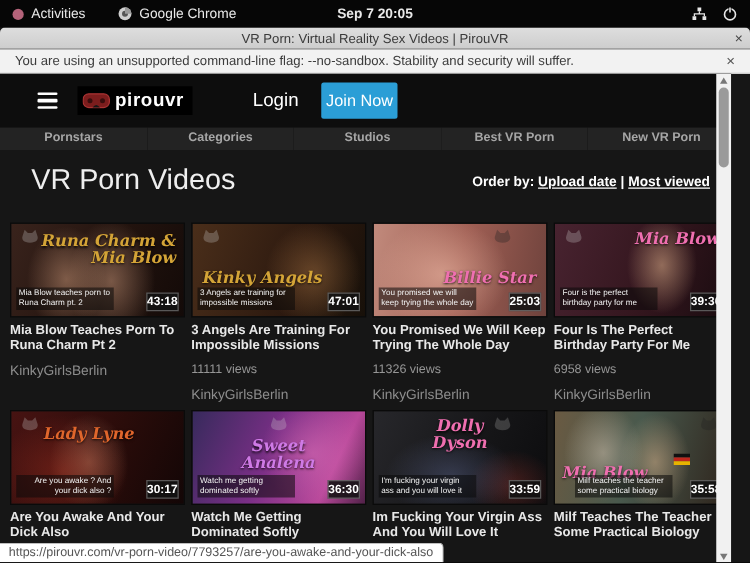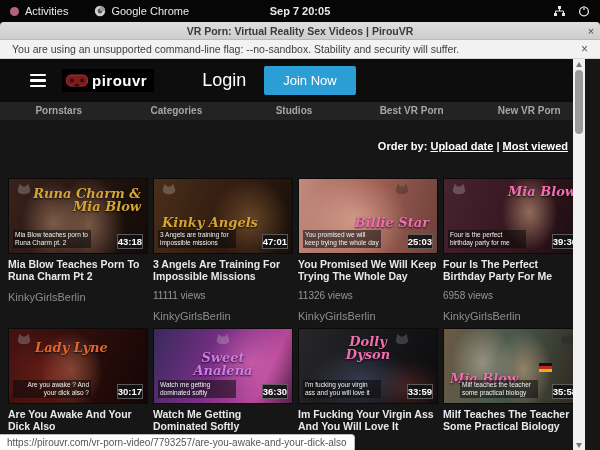--- a/index.html
+++ b/index.html
@@ -13,21 +13,21 @@
   .tb-left { display:flex; align-items:center; gap:6px; padding-left:10px; }
   .dot { width:9px; height:9px; border-radius:50%; background:#b4637a; display:inline-block; }
   .tb-app { display:flex; align-items:center; gap:5px; margin-left:26px; }
   .tb-clock { position:absolute; left:0; right:0; text-align:center; font-weight:bold; pointer-events:none; }
   .tb-right { margin-left:auto; display:flex; align-items:center; gap:12px; padding-right:10px; }
 
   
   .titlebar { position:absolute; top:22px; left:0; width:600px; height:18px;
               background:linear-gradient(#dedede,#cdcdcd); border-bottom:1px solid #b9b9b9;
               border-radius:4px 4px 0 0; display:flex; align-items:center; }
-  .titlebar .ttl { flex:1; text-align:center; font-size:10.5px; font-weight:bold; color:#3a3a3a;
+  .titlebar .ttl { flex:1; text-align:center; font-size:10.5px; font-weight:normal; color:#3a3a3a;
                    white-space:nowrap; overflow:hidden; }
   .titlebar .close { width:18px; text-align:center; color:#444; font-size:11px; cursor:default; }
 
   
   .warnbar { position:absolute; top:40px; left:0; width:600px; height:19px; background:#f2f2f2;
              border-bottom:1px solid #d6d6d6; display:flex; align-items:center;
              font-size:10.5px; color:#3c3c3c; padding:0 12px; }
   .warnbar .close { margin-left:auto; color:#555; font-size:12px; }
 
   
@@ -37,23 +37,23 @@
                 display:flex; align-items:center; }
   .hamburger { margin-left:30px; width:16px; display:flex; flex-direction:column; gap:3px; }
   .hamburger i { display:block; height:2.5px; background:#fff; border-radius:1px; }
   .logo { display:flex; align-items:center; gap:4px; margin-left:16px; background:#000; padding:3px 7px 3px 4px; }
   .logo .word { color:#fff; font-weight:bold; font-size:15px; letter-spacing:.5px; }
   .searchwrap { display:flex; margin-left:38px; }
   .searchwrap input { width:163px; height:28px; background:#3f3f3f; border:0; outline:0;
                       color:#cfcfcf; font-size:11px; padding:0 9px; font-family:"Liberation Sans",sans-serif; }
   .searchwrap input::placeholder { color:#9d9d9d; }
   .searchbtn { width:37px; height:28px; background:#2c2c2c; border:0; display:flex; align-items:center; justify-content:center; }
-  .login { color:#fff; font-size:18px; margin-left:48px; }
+  .login { color:#fff; font-size:15px; margin-left:48px; }
   .joinbtn { margin-left:18px; background:#2b9ed6; color:#fff; border:0; font-size:13px;
-             padding:7px 19px; border-radius:2px; font-family:"Liberation Sans",sans-serif; }
+             padding:7px 4px; border-radius:2px; font-family:"Liberation Sans",sans-serif; }
 
   .nav { position:absolute; top:43px; left:0; width:588px; height:18px; display:flex; background:#060606; }
   .nav .item { flex:1; margin-right:0; background:#232323; color:#a6a6a6; font-size:10px; font-weight:bold;
                text-align:center; line-height:18px; }
   .nav .item:last-child { margin-right:0; }
 
   .pagehead { position:absolute; top:61px; left:0; width:588px; height:56px; }
   .pagehead h1 { position:absolute; left:25px; top:10px; color:#efefef; font-size:23px; font-weight:400; }
   .orderby { position:absolute; right:20px; top:20px; color:#fff; font-size:11px; font-weight:bold; }
   .orderby a { color:#fff; text-decoration:underline; }
@@ -189,20 +189,21 @@
 
     <div class="nav">
       <span class="item">Pornstars</span>
       <span class="item">Categories</span>
       <span class="item">Studios</span>
       <span class="item">Best VR Porn</span>
       <span class="item">New VR Porn</span>
     </div>
 
     <div class="pagehead">
+      <h1>VR Porn Videos</h1>
       <div class="orderby">
         <span>Order by:</span>
         <a href="#">Upload date</a>
         <span>|</span>
         <a href="#">Most viewed</a>
       </div>
     </div>
 
     <div class="grid">
 

